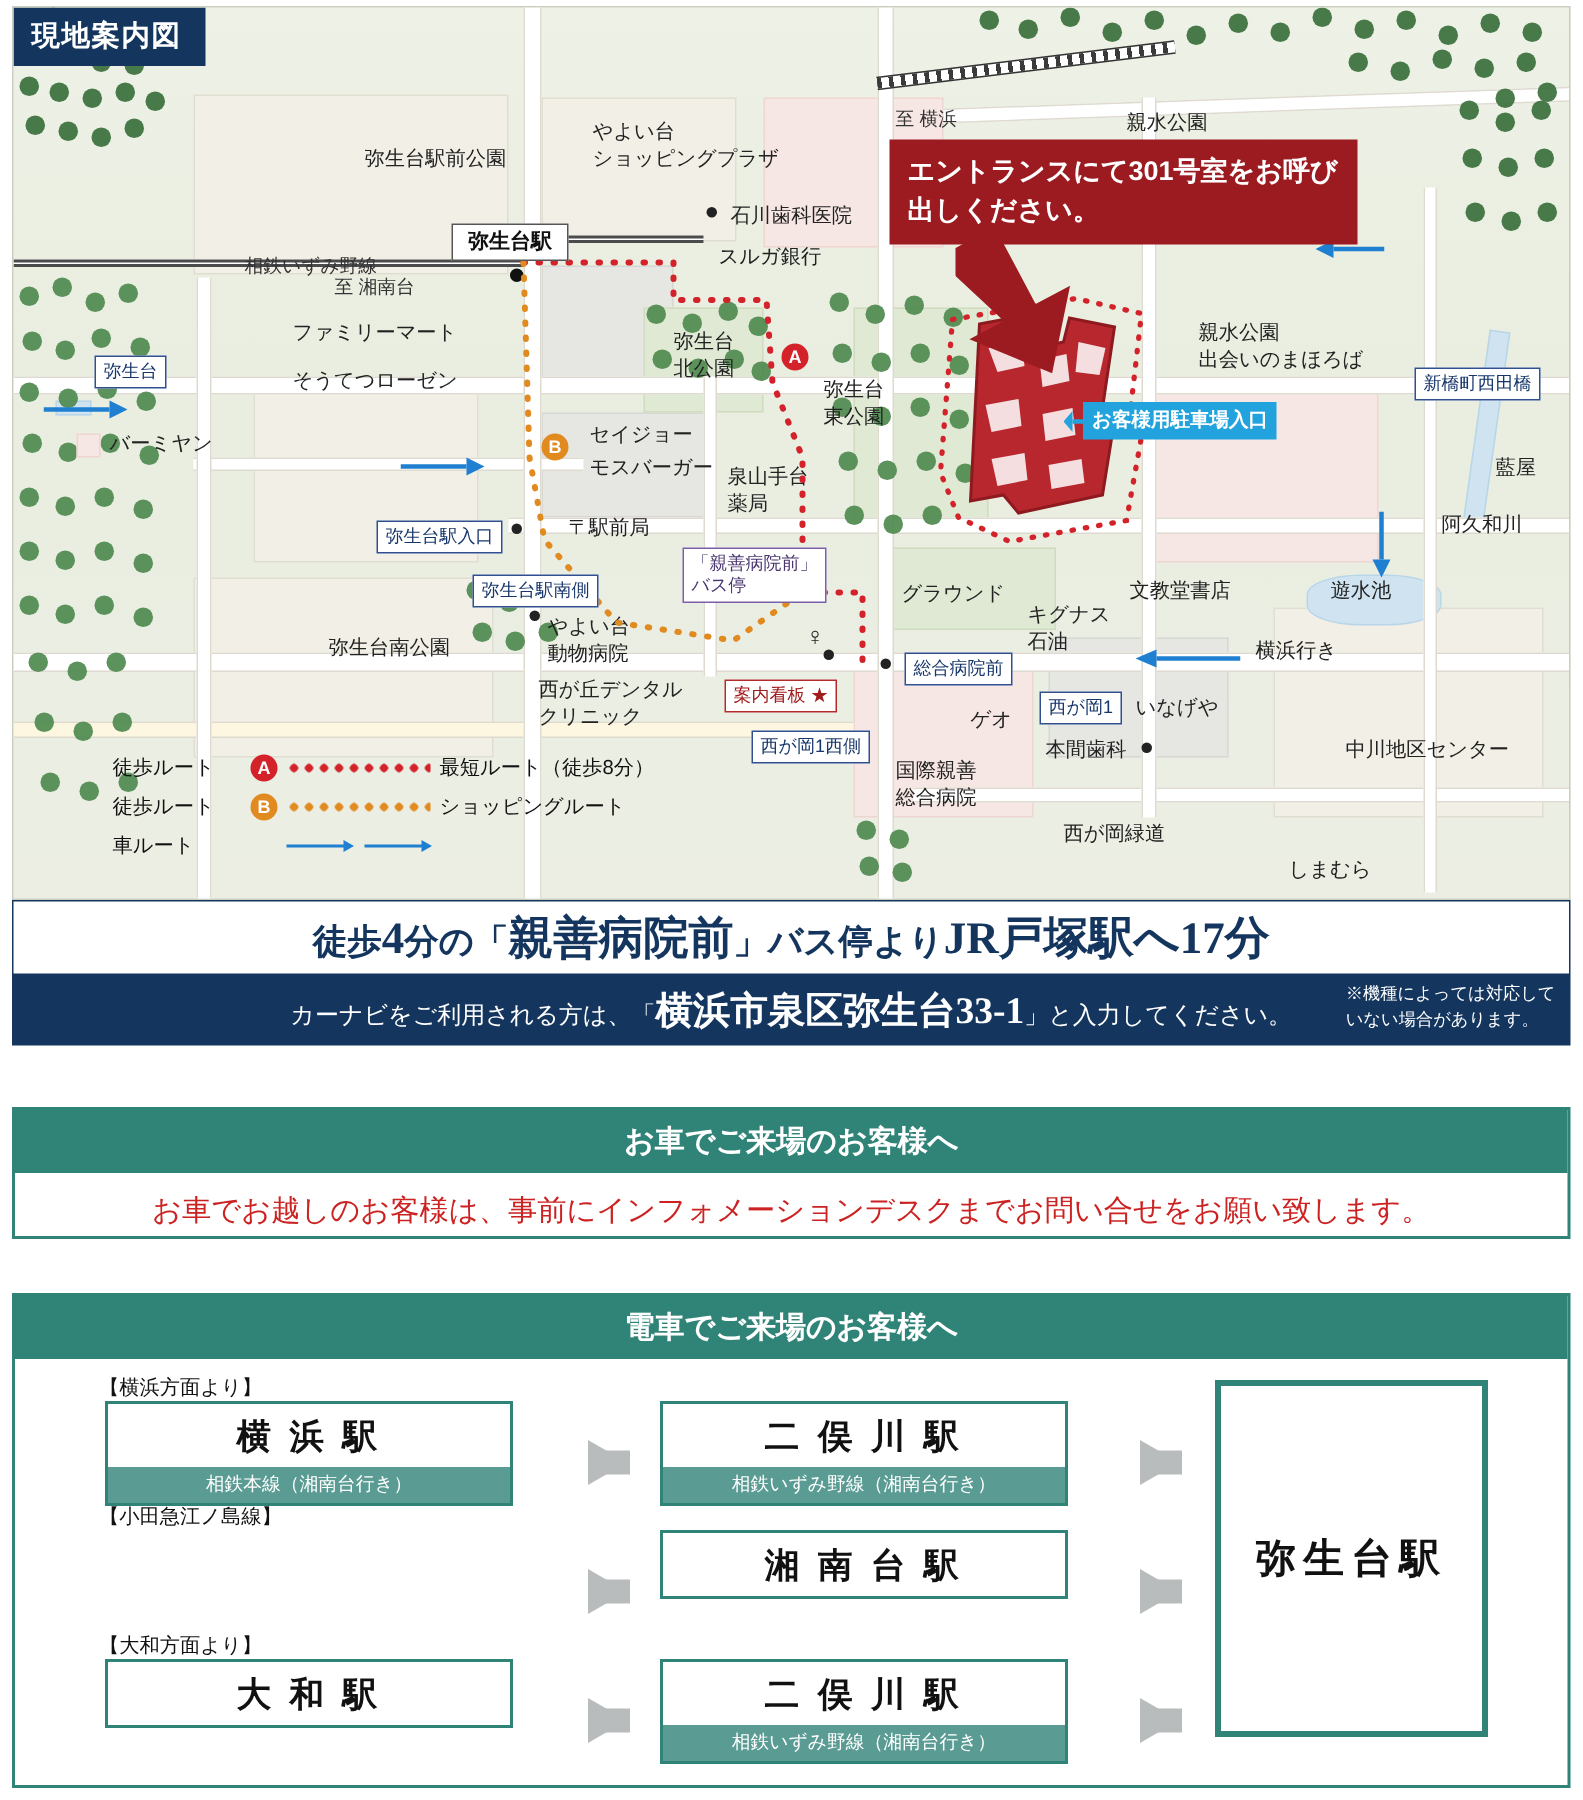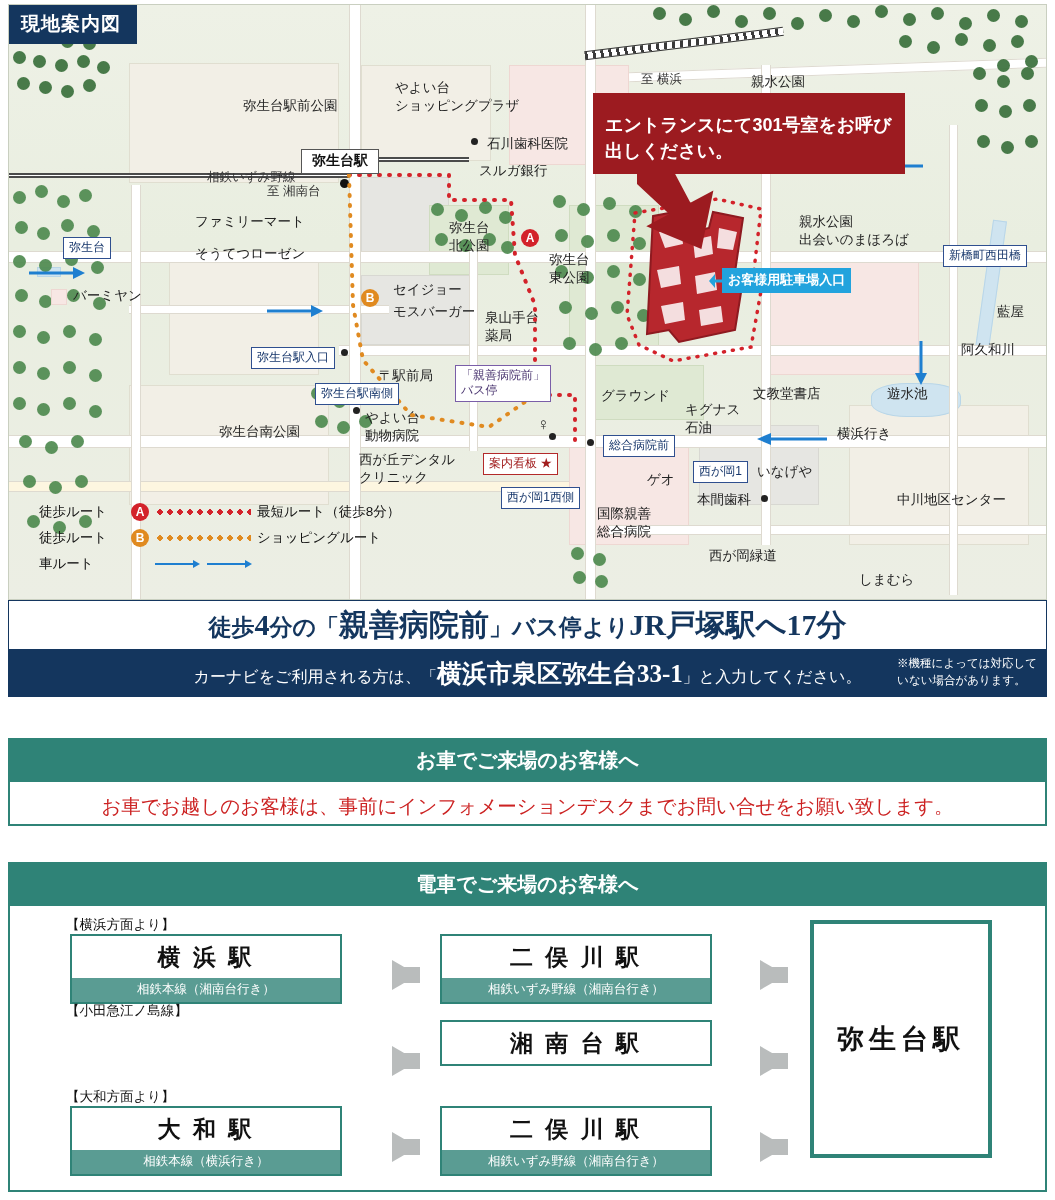--- a/index.html
+++ b/index.html
@@ -50,21 +50,21 @@
 
   
   .map-title {
     position:absolute; left:0; top:0; background:#14365e; color:#fff;
     font-size:19px; font-weight:bold; padding:6px 16px 7px 12px;
     letter-spacing:1px; z-index:40;
   }
   
   .callout {
     position:absolute; left:584px; top:88px; width:312px;
-    background:#9c1b20; color:#fff; padding:19px 12px 10px;
+    background:#9c1b20; color:#fff; padding:8px 12px 10px;
     font-size:18px; font-weight:bold; line-height:1.45; z-index:35;
   }
   .callout-arrow {
     position:absolute; left:628px; top:146px; width:0; height:0; z-index:34;
   }
   .callout-arrow svg { position:absolute; left:0; top:0; }
 
   
   .property {
     position:absolute; left:630px; top:205px; width:112px; height:140px; z-index:30;
@@ -73,21 +73,21 @@
 
   
   .park-label {
     position:absolute; left:713px; top:263px; z-index:36;
     background:#22a3dd; color:#fff; font-size:13px; font-weight:bold;
     padding:3px 6px 4px; white-space:nowrap;
   }
 
   
   .mt { position:absolute; font-size:13.5px; color:#222; white-space:nowrap; z-index:20; line-height:1.3; }
-  .mt.rail-name { font-size:12.5px; color:#333;margin-left:44px; }
+  .mt.rail-name { font-size:12.5px; color:#333; }
 
   
   .boxed {
     position:absolute; font-size:12px; white-space:nowrap; z-index:25;
     padding:2px 5px 3px; background:#fff; border:1px solid #2f4f8f; color:#1b3a6b;
     line-height:1.25;
   }
   .boxed.blue { border-color:#2f4f8f; color:#16366b; }
   .boxed.purple { border-color:#7a5ea8; color:#4a3570; }
   .boxed.red { border-color:#b32a2a; color:#a11d1d; }
@@ -110,21 +110,21 @@
   
   .routeA, .routeB { position:absolute; z-index:24; }
 
   
   .pin { position:absolute; z-index:26; font-size:17px; color:#222; }
 
   
   .legend {
     position:absolute; left:30px; top:494px; z-index:30; font-size:13.5px; color:#111;
   }
-  .legend-row { display:flex; align-items:center; height:26px; }
+  .legend-row { display:flex; align-items:center; height:26px;margin-left:36px; }
   .legend-label { width:92px; }
   .legend-dots { width:96px; height:10px; position:relative; margin:0 6px; }
   .legend-dots.a { background:radial-gradient(circle, #d3222a 38%, transparent 40%) 0 50%/10px 10px repeat-x; }
   .legend-dots.b { background:radial-gradient(circle, #e08a20 38%, transparent 40%) 0 50%/10px 10px repeat-x; }
   .legend-arrow { width:96px; height:10px; margin:0 6px; position:relative; }
   .legend-arrow:before {
     content:""; position:absolute; left:0; top:4px; width:40px; height:2px; background:#1f7fd0;
   }
   .legend-arrow:after {
     content:""; position:absolute; left:52px; top:4px; width:40px; height:2px; background:#1f7fd0;
@@ -450,21 +450,21 @@
   <div class="mt" style="left:790px;top:208px;white-space:pre;">親水公園
 出会いのまほろば</div>
   <div class="mt" style="left:988px;top:298px;">藍屋</div>
   <div class="mt" style="left:952px;top:336px;">阿久和川</div>
   <div class="mt" style="left:64px;top:282px;">バーミヤン</div>
   <div class="blk pink" style="left:42px;top:284px;width:16px;height:16px;"></div>
   <div class="mt" style="left:384px;top:276px;">セイジョー</div>
   <div class="mt" style="left:384px;top:298px;">モスバーガー</div>
   <div class="mt" style="left:476px;top:304px;white-space:pre;">泉山手台
 薬局</div>
-  <div class="mt" style="left:370px;top:338px;margin-top:24px;">〒駅前局</div>
+  <div class="mt" style="left:370px;top:338px;">〒駅前局</div>
   <div class="mt" style="left:592px;top:382px;">グラウンド</div>
   <div class="mt" style="left:676px;top:396px;white-space:pre;">キグナス
 石油</div>
   <div class="mt" style="left:744px;top:380px;">文教堂書店</div>
   <div class="mt" style="left:878px;top:380px;">遊水池</div>
   <div class="mt" style="left:828px;top:420px;">横浜行き</div>
   <div class="mt" style="left:210px;top:418px;">弥生台南公園</div>
   <div class="mt" style="left:356px;top:404px;white-space:pre;">やよい台
 動物病院</div>
   <div class="mt" style="left:350px;top:446px;white-space:pre;">西が丘デンタル
@@ -570,21 +570,20 @@
       <div class="stbox" style="left:430px;top:18px;">
         <div class="name">湘 南 台 駅</div>
       </div>
       <div class="arrow-grey stem" style="left:750px;top:44px;"></div>
     </div>
 
     <div class="route-row">
       <div class="from-label" style="top:0;">【大和方面より】</div>
       <div class="stbox" style="left:60px;top:18px;">
         <div class="name">大 和 駅</div>
-        <div class="line">相鉄本線（横浜行き）</div>
       </div>
       <div class="arrow-grey stem" style="left:382px;top:44px;"></div>
       <div class="stbox" style="left:430px;top:18px;">
         <div class="name">二 俣 川 駅</div>
         <div class="line">相鉄いずみ野線（湘南台行き）</div>
       </div>
       <div class="arrow-grey stem" style="left:750px;top:44px;"></div>
     </div>
 
     <div class="dest">

